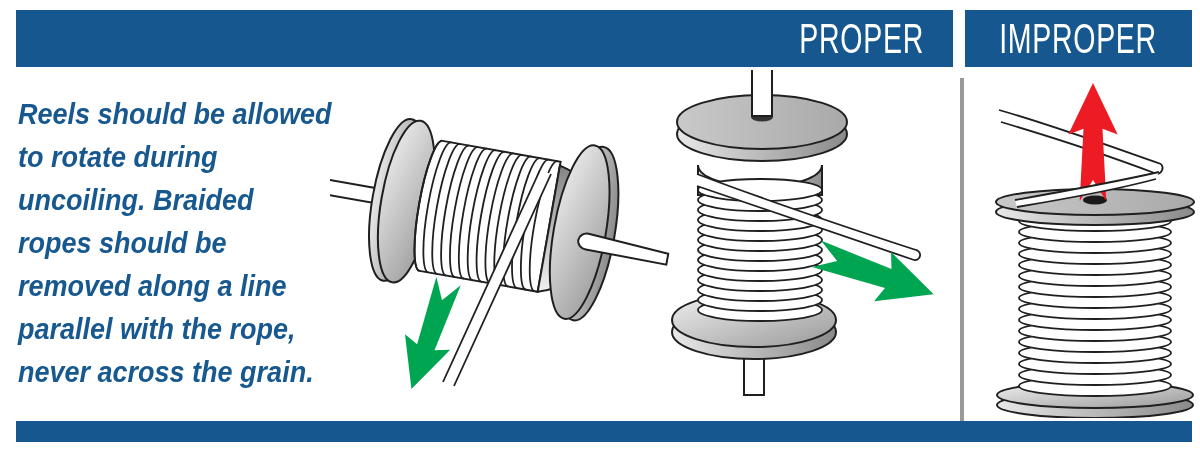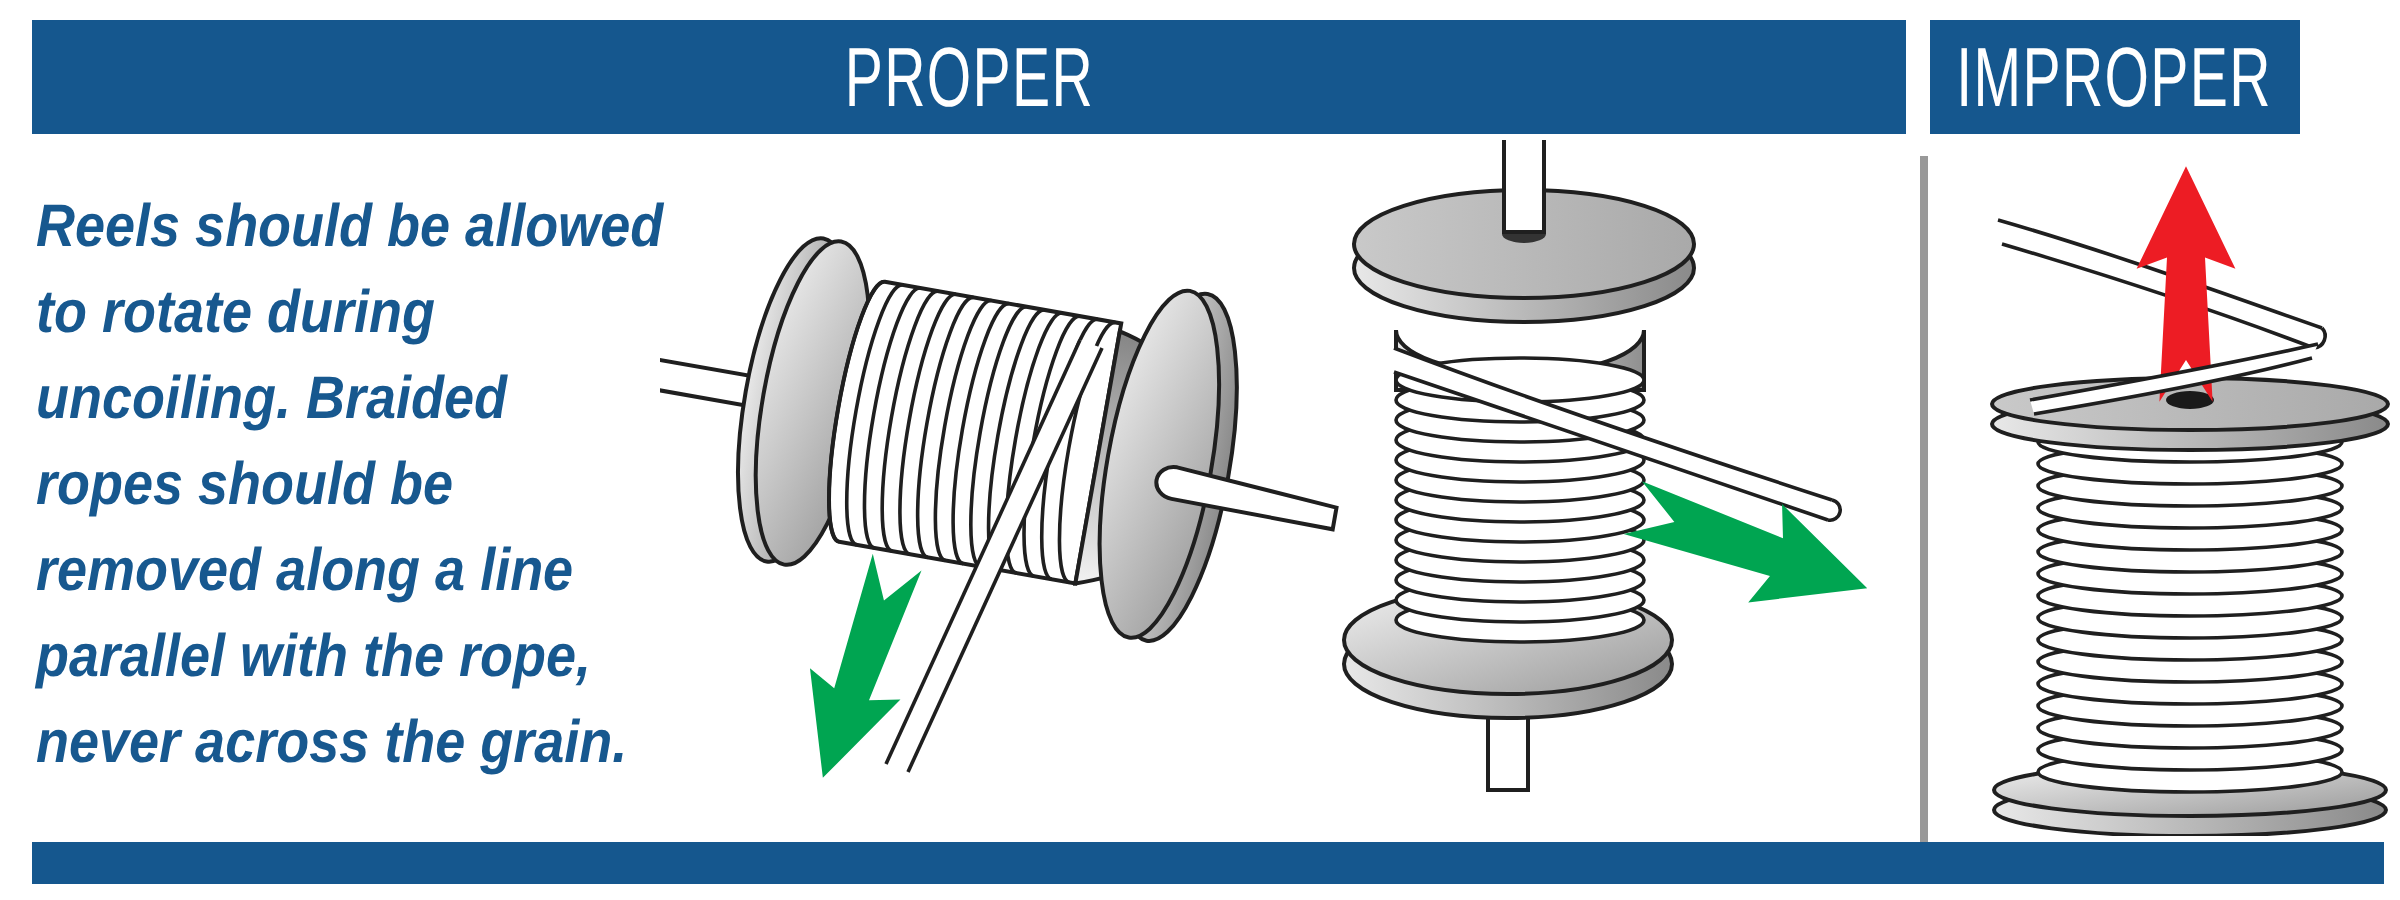--- a/index.html
+++ b/index.html
@@ -4,22 +4,22 @@
 <style>
   html,body{margin:0;padding:0;}
   body{
     width:1200px;height:450px;position:relative;background:#ffffff;
     font-family:"Liberation Sans", sans-serif;overflow:hidden;
   }
   .topbar{
     position:absolute;top:10px;height:57px;background:#15578e;
     display:flex;align-items:center;justify-content:center;
   }
-  .topbar.left{left:16px;width:937px;}
-  .topbar.right{left:965px;width:185px;}
+  .topbar.left{left:16px;width:937px;justify-content:flex-end;}
+  .topbar.right{left:965px;width:227px;}
   .topbar .lbl{
     color:#ffffff;font-size:42px;font-weight:400;letter-spacing:1px;
     display:inline-block;transform:scaleX(0.68);transform-origin:center;
     white-space:nowrap;line-height:1;
   }
   .footerbar{
     position:absolute;left:16px;top:421px;width:1176px;height:21px;background:#15578e;
   }
   .divider{
     position:absolute;left:960px;top:78px;width:4px;height:343px;background:#999999;

